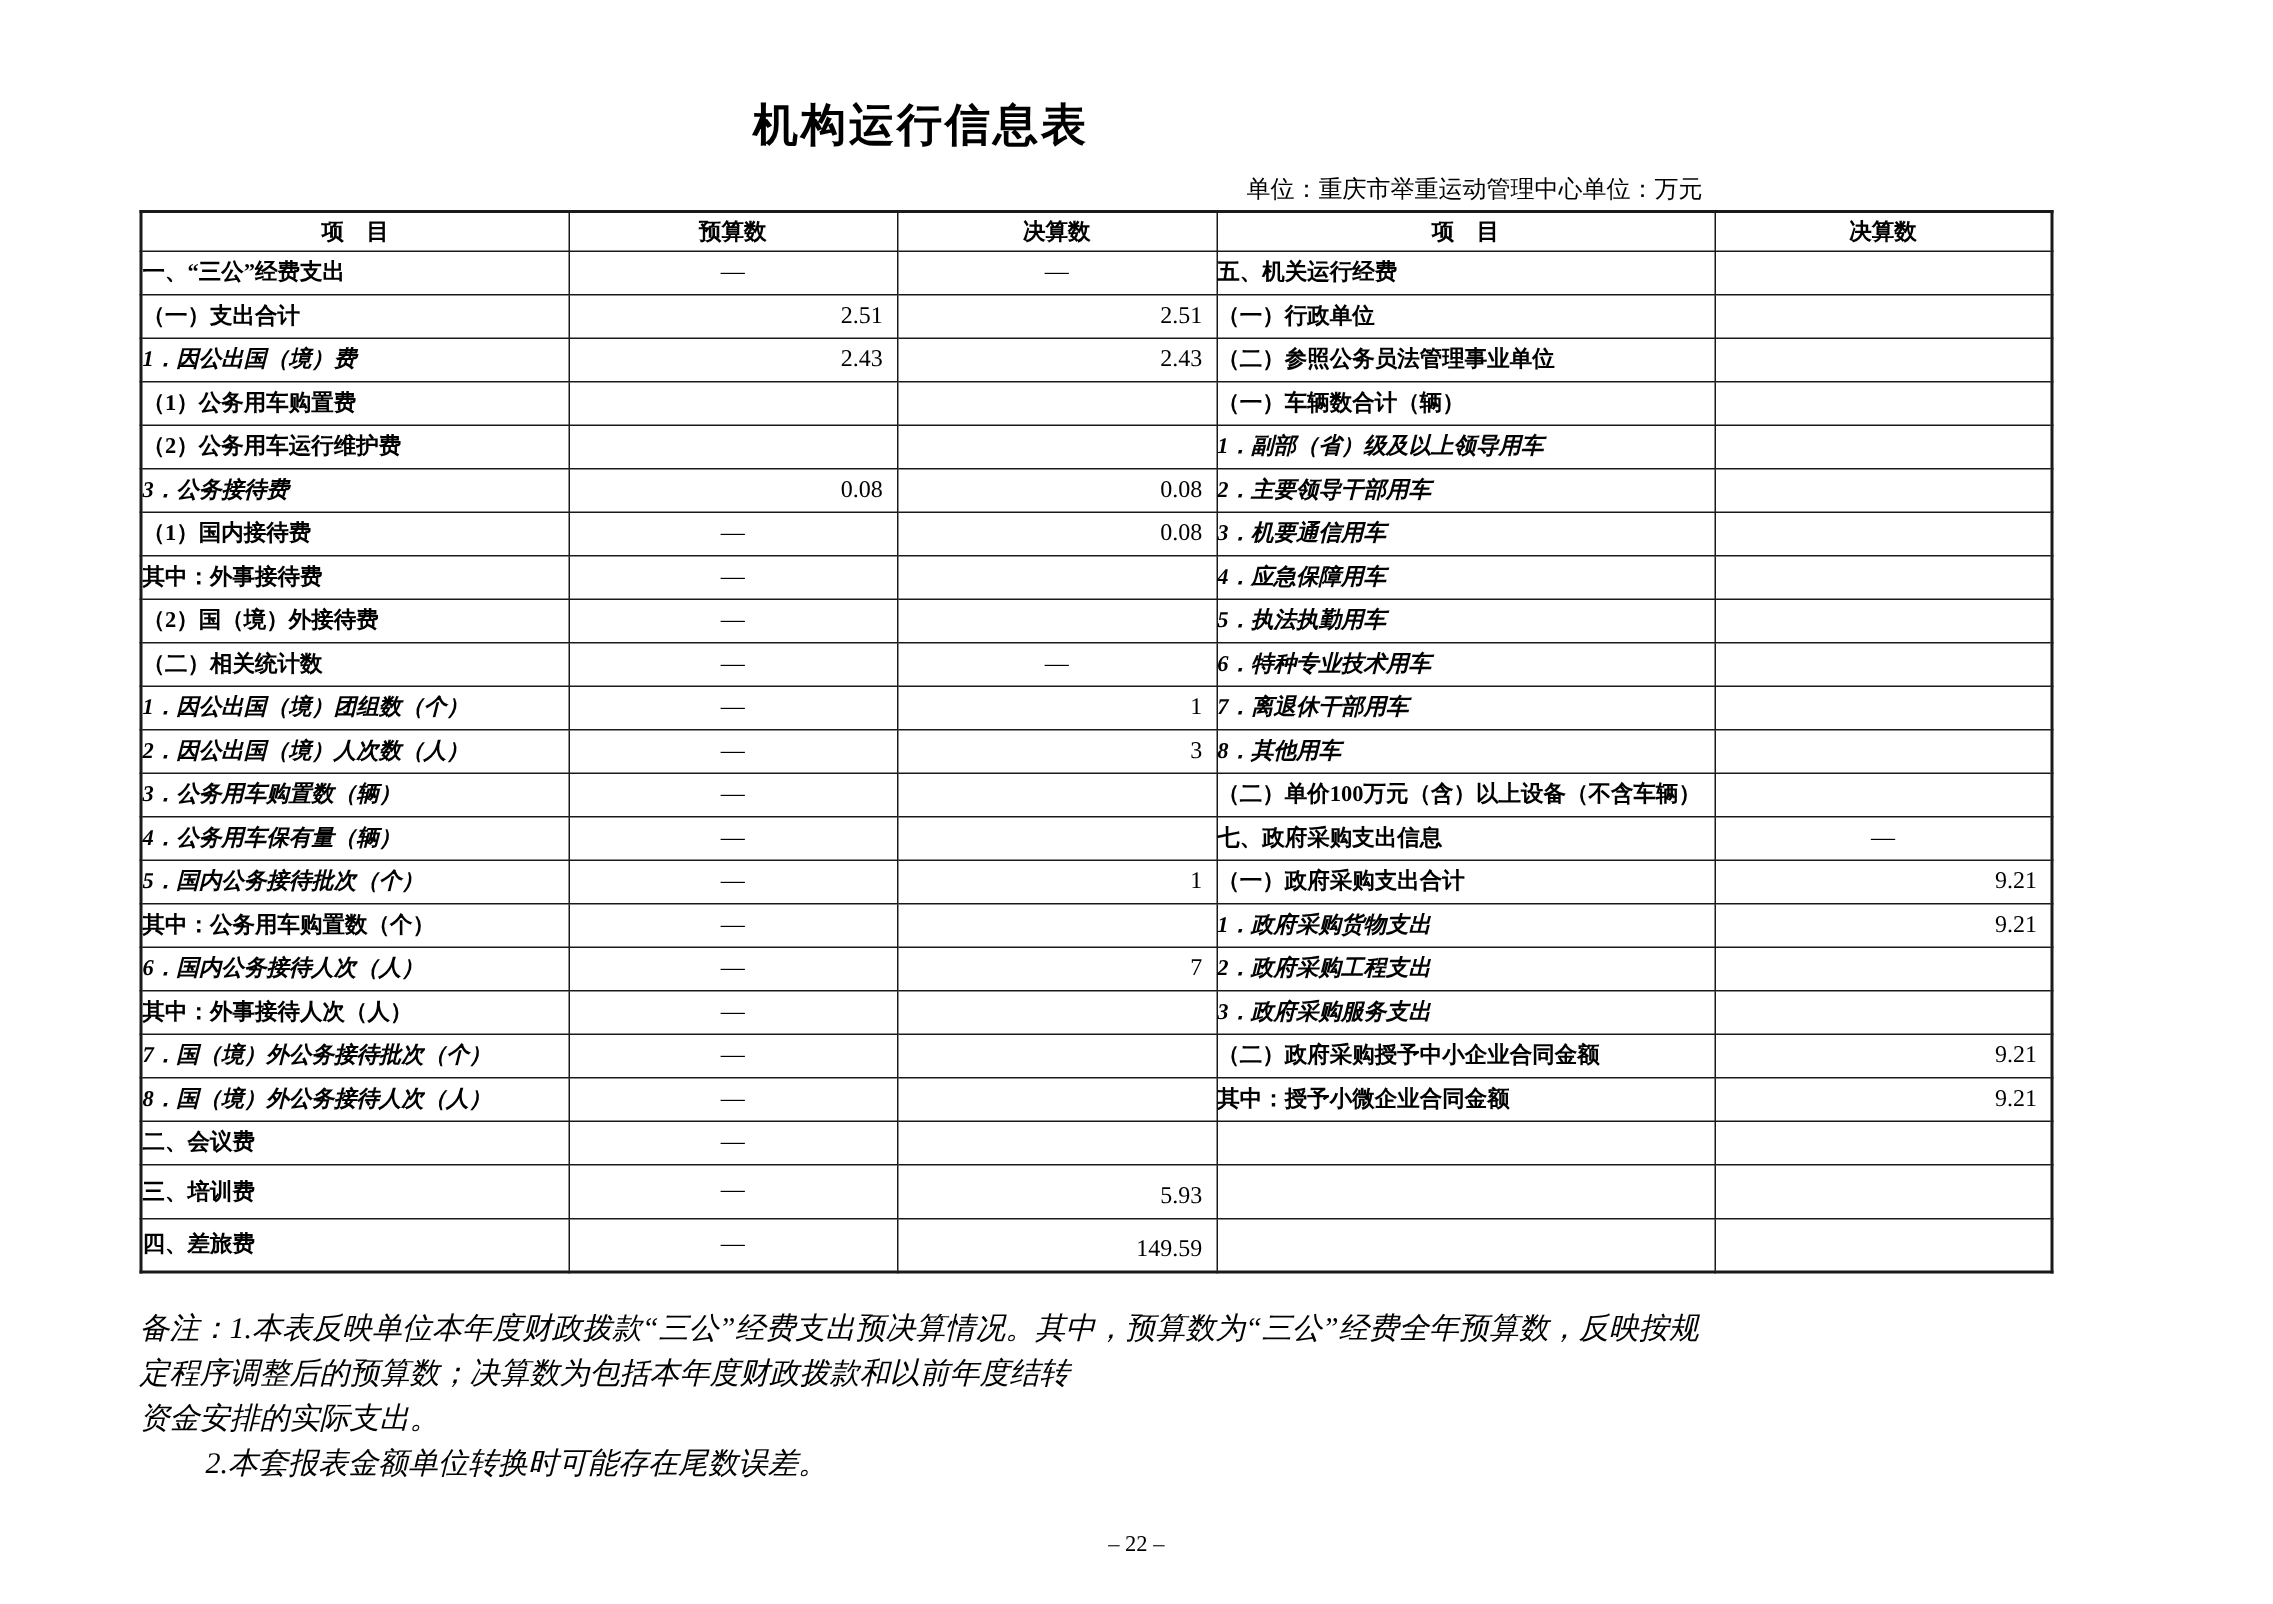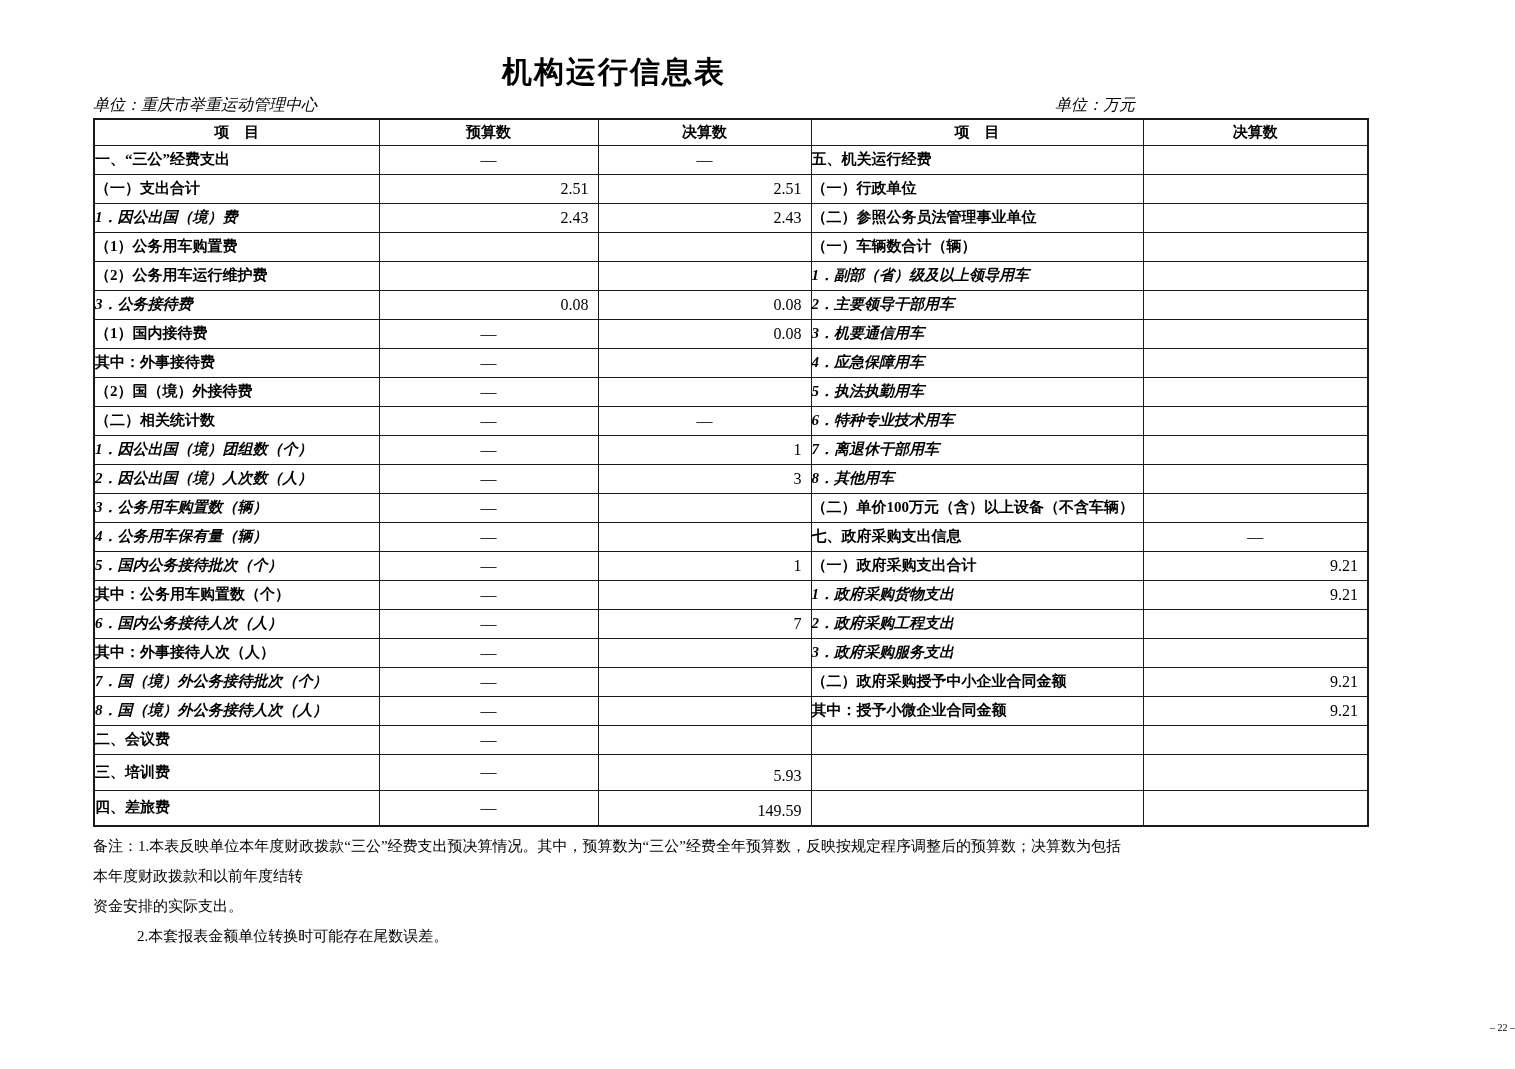--- a/index.html
+++ b/index.html
@@ -9,45 +9,44 @@
     height: 1069px;
     background: #ffffff;
     color: #000000;
     font-family: "Liberation Serif", "DejaVu Serif", serif;
     overflow: hidden;
     position: relative;
   }
   .sheet {
     position: absolute;
     left: 93px;
-    top: 4px;
+    top: 16px;
     width: 1042px;
   }
   .title {
     text-align: center;
     font-size: 30px;
     font-weight: bold;
     padding-top: 50px;
     letter-spacing: 2px;
     line-height: 36px;
   }
   .form-code {
     text-align: right;
     font-size: 16px;
     margin-top: 8px;
     line-height: 20px;
   }
   .unit-row {
     display: flex;
-    justify-content: space-between;
+    justify-content: flex-end;
     font-size: 16px;
-    margin-top: 5px;
+    margin-top: 15px;
     margin-bottom: 3px;
     line-height: 20px;
-    font-style: italic;
   }
   table.info-table {
     border-collapse: collapse;
     table-layout: fixed;
     width: 1274px;
     border: 2px solid #1a1a1a;
   }
   .info-table th, .info-table td {
     border: 1px solid #1a1a1a;
     padding: 0;
@@ -78,33 +77,34 @@
     text-align: center;
   }
   tr.tall td.num { vertical-align: bottom; padding-bottom: 5px; }
   .ind0 { padding-left: 4px; }
   .ind1 { padding-left: 21px; }
   .ind2 { padding-left: 38px; font-style: italic; }
   .ind3 { padding-left: 50px; }
   .ind4 { padding-left: 60px; }
   .ind5 { padding-left: 82px; }
   .notes {
-    font-size: 15px;
-    margin-top: 4px;
+    font-size: 20px;
+    margin-top: 22px;
     line-height: 30px;
     font-weight: normal;
+    font-style: italic;
   }
   .note-indent { padding-left: 44px; }
   .page-num {
     position: absolute;
     left: 0;
     right: 0;
     top: 1022px;
-    text-align: right;
-    font-size: 10px;
+    text-align: center;
+    font-size: 15px;
   }
 </style>
 </head>
 <body>
 
 <div class="sheet">
   <div class="title">机构运行信息表</div>
   <div class="unit-row">
     <span>单位：重庆市举重运动管理中心</span>
     <span>单位：万元</span>

